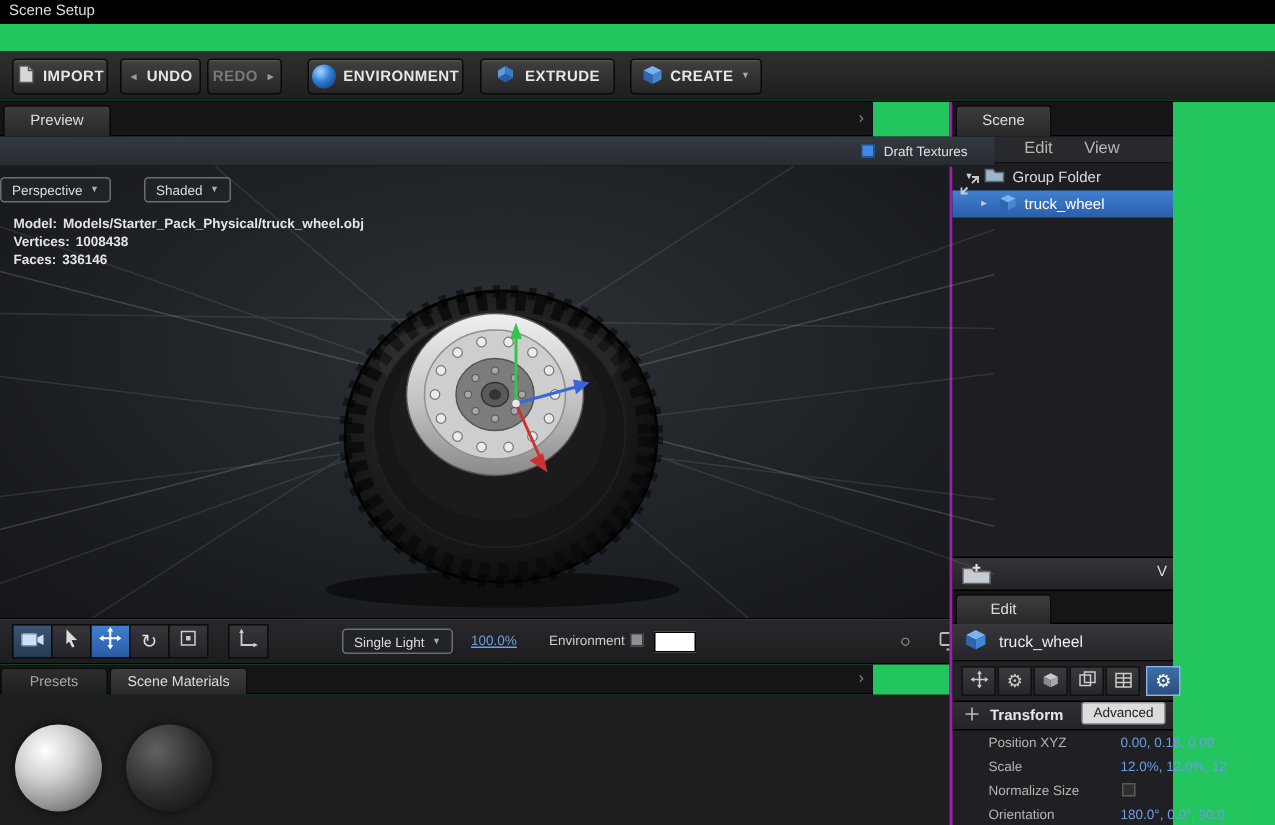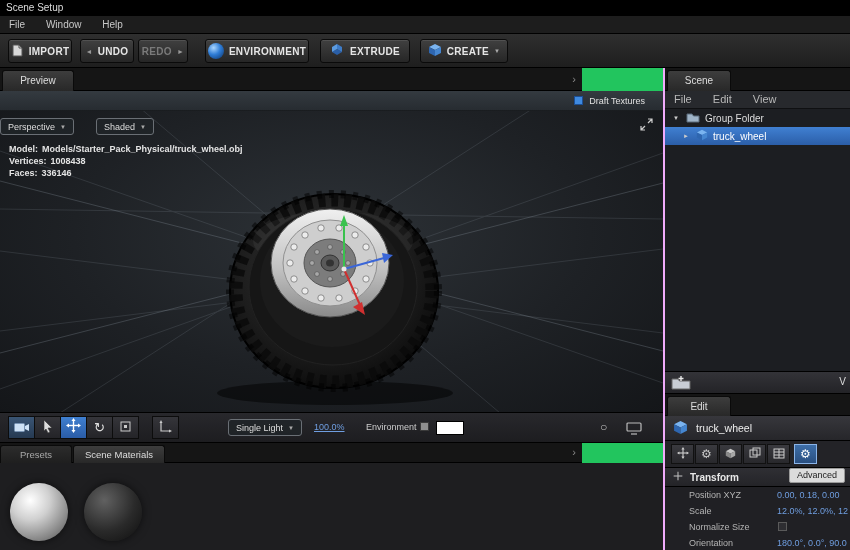--- a/index.html
+++ b/index.html
@@ -21,22 +21,22 @@
     gap:5px;background:linear-gradient(#404040,#262626);border:1px solid #0a0a0a;border-radius:3px;
     box-shadow:inset 0 1px 0 rgba(255,255,255,.09);color:#e6e6e6;font-size:10px;font-weight:bold;
     letter-spacing:.3px;box-sizing:border-box;cursor:default;}
   .tbtn .arrow{font-size:7px;color:#999;}
   .tbtn.disabled{color:#7a7a7a;text-align:center;}
   .sphere{width:16px;height:16px;border-radius:50%;
     background:radial-gradient(circle at 35% 30%,#aad6ff,#2e7cd6 45%,#123f7a 90%);display:inline-block;}
   .dd-arrow{font-size:6px;color:#aaa;}
   
   .main-left{position:absolute;top:68px;left:0;width:582px;height:482px;}
-  .sidebar{position:absolute;top:68px;left:663px;width:187px;height:482px;background:#202024;
-    border-left:2px solid #f0abfc;box-sizing:border-box;}
+  .sidebar{position:absolute;top:68px;left:633px;width:149px;height:482px;background:#202024;
+    border-left:2px solid #a21caf;box-sizing:border-box;}
   
   .tabstrip{position:absolute;left:0;width:100%;height:23px;background:#151515;
     border-bottom:1px solid #000;box-sizing:border-box;}
   .tab{position:absolute;top:2px;height:21px;line-height:20px;text-align:center;
     background:linear-gradient(#3d3d3d,#282828);border:1px solid #0a0a0a;border-bottom:none;
     border-radius:3px 3px 0 0;color:#ddd;font-size:10px;box-sizing:border-box;cursor:default;}
   .tab.inactive{background:linear-gradient(#2c2c2c,#1f1f1f);color:#a8a8a8;}
   .strip-chevron{position:absolute;right:6px;top:4px;color:#888;font-size:11px;line-height:14px;}
   
   .viewport{position:absolute;top:23px;left:0;width:663px;height:322px;overflow:hidden;
@@ -116,25 +116,20 @@
 </style>
 </head>
 <body>
 
 <div class="root">
 
   <div class="titlebar">
     <span>Scene Setup</span>
   </div>
 
-  <div class="menubar">
-    <span class="menu-item">File</span>
-    <span class="menu-item">Window</span>
-    <span class="menu-item">Help</span>
-  </div>
 
   <div class="toolbar">
     <div class="tbtn" style="left:8px;width:64px;">
       <span><svg width="13" height="13" viewBox="0 0 13 13">
             <path d="M2 1h6l3 3v8H2z" fill="#d8d8d8" stroke="#555" stroke-width="1"></path>
             <path d="M8 1v3h3" fill="none" stroke="#555"></path>
           </svg></span>
       <span>IMPORT</span>
     </div>
     <div class="tbtn" style="left:80px;width:54px;">

